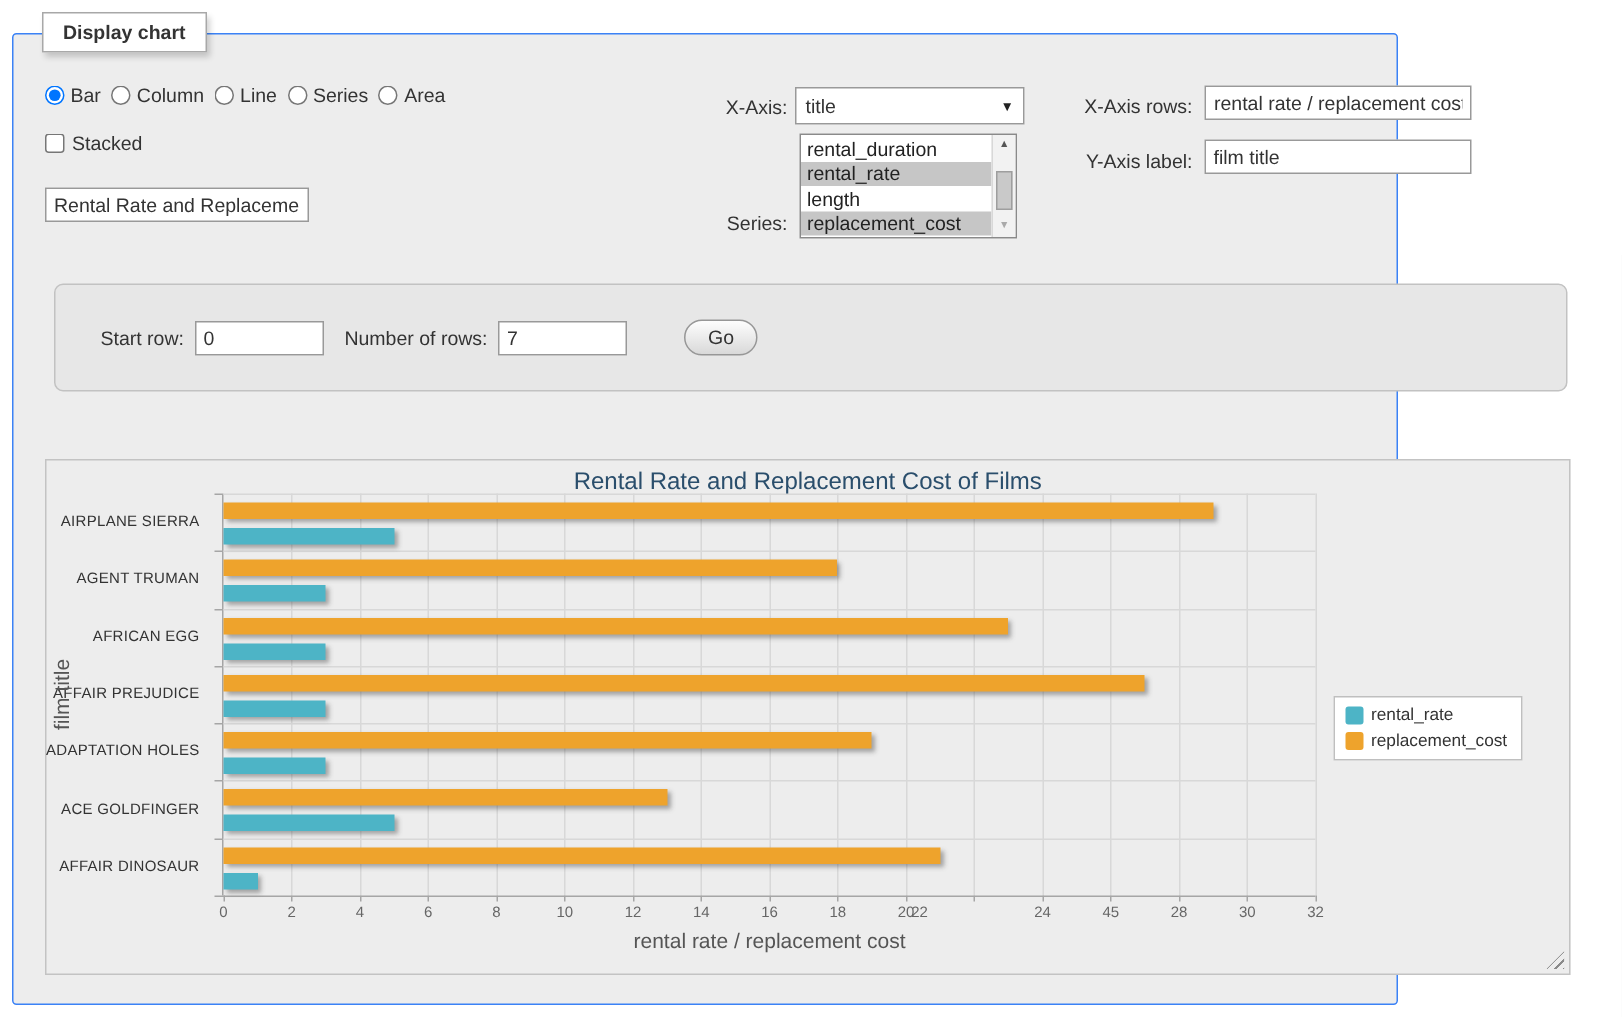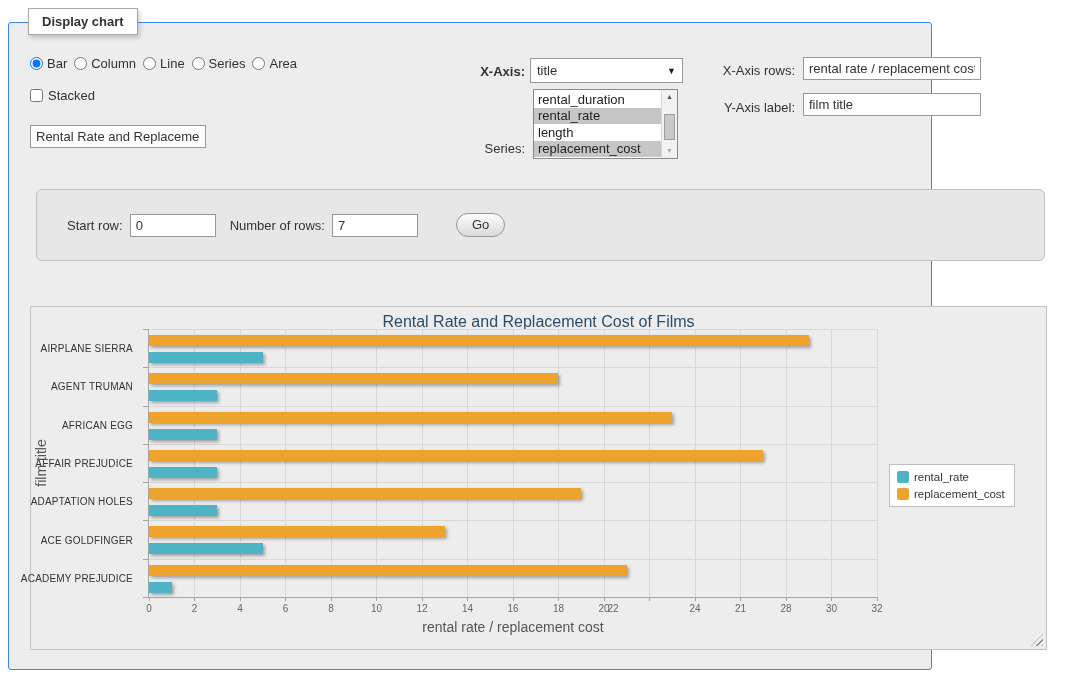--- a/index.html
+++ b/index.html
@@ -17,21 +17,21 @@
   .radio-row { position:absolute; left:21px; top:33px; display:flex; gap:7px; align-items:center;
                font-size:13px; color:#333; }
   .radio-row label { display:flex; align-items:center; gap:4px; cursor:default; }
   .check-row { position:absolute; left:21px; top:65px; display:flex; align-items:center; gap:5px;
                font-size:13px; color:#333; }
   .title-input { position:absolute; left:21px; top:102px; width:176px; height:23px;
                  border:1px solid #999; background:#fff; font-size:13px; color:#333; padding:1px 5px;
                  font-family:"Liberation Sans", sans-serif; }
 
   .flabel { position:absolute; font-size:13px; color:#333; text-align:right; }
-  .lbl-xaxis   { left:400px; top:41px;  width:116px;font-weight:bold; }
+  .lbl-xaxis   { left:400px; top:41px;  width:116px; }
   .lbl-series  { left:400px; top:118px; width:116px; }
   .lbl-xlabel  { left:650px; top:40px;  width:136px; }
   .lbl-ylabel  { left:650px; top:77px;  width:136px; }
 
   .select { position:absolute; left:521px; top:35px; width:153px; height:25px; background:#fff;
             border:1px solid #999; font-size:13px; color:#333; display:flex; align-items:center;
             padding:0 6px; justify-content:space-between; }
   .select .arrow { font-size:9px; color:#222; }
 
   .listbox { position:absolute; left:524px; top:66px; width:145px; height:70px; background:#fff;
@@ -166,21 +166,21 @@
 
     <div class="chart-panel">
       <div class="chart-title" style="color: rgb(42, 78, 108);">Rental Rate and Replacement Cost of Films</div>
       <div class="cat-labels">
           <div class="cat-label" style="top: 19.1429px;">AIRPLANE SIERRA</div>
           <div class="cat-label" style="top: 57.4286px;">AGENT TRUMAN</div>
           <div class="cat-label" style="top: 95.7143px;">AFRICAN EGG</div>
           <div class="cat-label" style="top: 134px;">AFFAIR PREJUDICE</div>
           <div class="cat-label" style="top: 172.286px;">ADAPTATION HOLES</div>
           <div class="cat-label" style="top: 210.571px;">ACE GOLDFINGER</div>
-          <div class="cat-label" style="top: 248.857px;">ACADEMY PREJUDICE</div>
+          <div class="cat-label" style="top: 248.857px;">AFFAIR DINOSAUR</div>
         </div>
       <div class="y-title">film title</div>
       <div class="plot">
         <div class="axis-left"></div>
         <div class="axis-bottom"></div>
       <div class="tick-bottom" style="left: -0.5px; top: 268px;"></div>
           <div class="gridline-v" style="left: 45px;"></div>
           <div class="tick-bottom" style="left: 45px; top: 268px;"></div>
           <div class="gridline-v" style="left: 90.5px;"></div>
           <div class="tick-bottom" style="left: 90.5px; top: 268px;"></div>
@@ -260,19 +260,19 @@
         <div class="xtick-label" style="left: 254.5px;">6</div>
         <div class="xtick-label" style="left: 300px;">8</div>
         <div class="xtick-label" style="left: 345.5px;">10</div>
         <div class="xtick-label" style="left: 391px;">12</div>
         <div class="xtick-label" style="left: 436.5px;">14</div>
         <div class="xtick-label" style="left: 482px;">16</div>
         <div class="xtick-label" style="left: 527.5px;">18</div>
         <div class="xtick-label" style="left: 573px;">20</div>
         <div class="xtick-label" style="left: 582px;">22</div>
         <div class="xtick-label" style="left: 664px;">24</div>
-        <div class="xtick-label" style="left: 709.5px;">21</div>
+        <div class="xtick-label" style="left: 709.5px;">45</div>
         <div class="xtick-label" style="left: 755px;">28</div>
         <div class="xtick-label" style="left: 800.5px;">30</div>
         <div class="xtick-label" style="left: 846px;">32</div>
       </div>
   </div>
 </div>
 
 </body></html>

